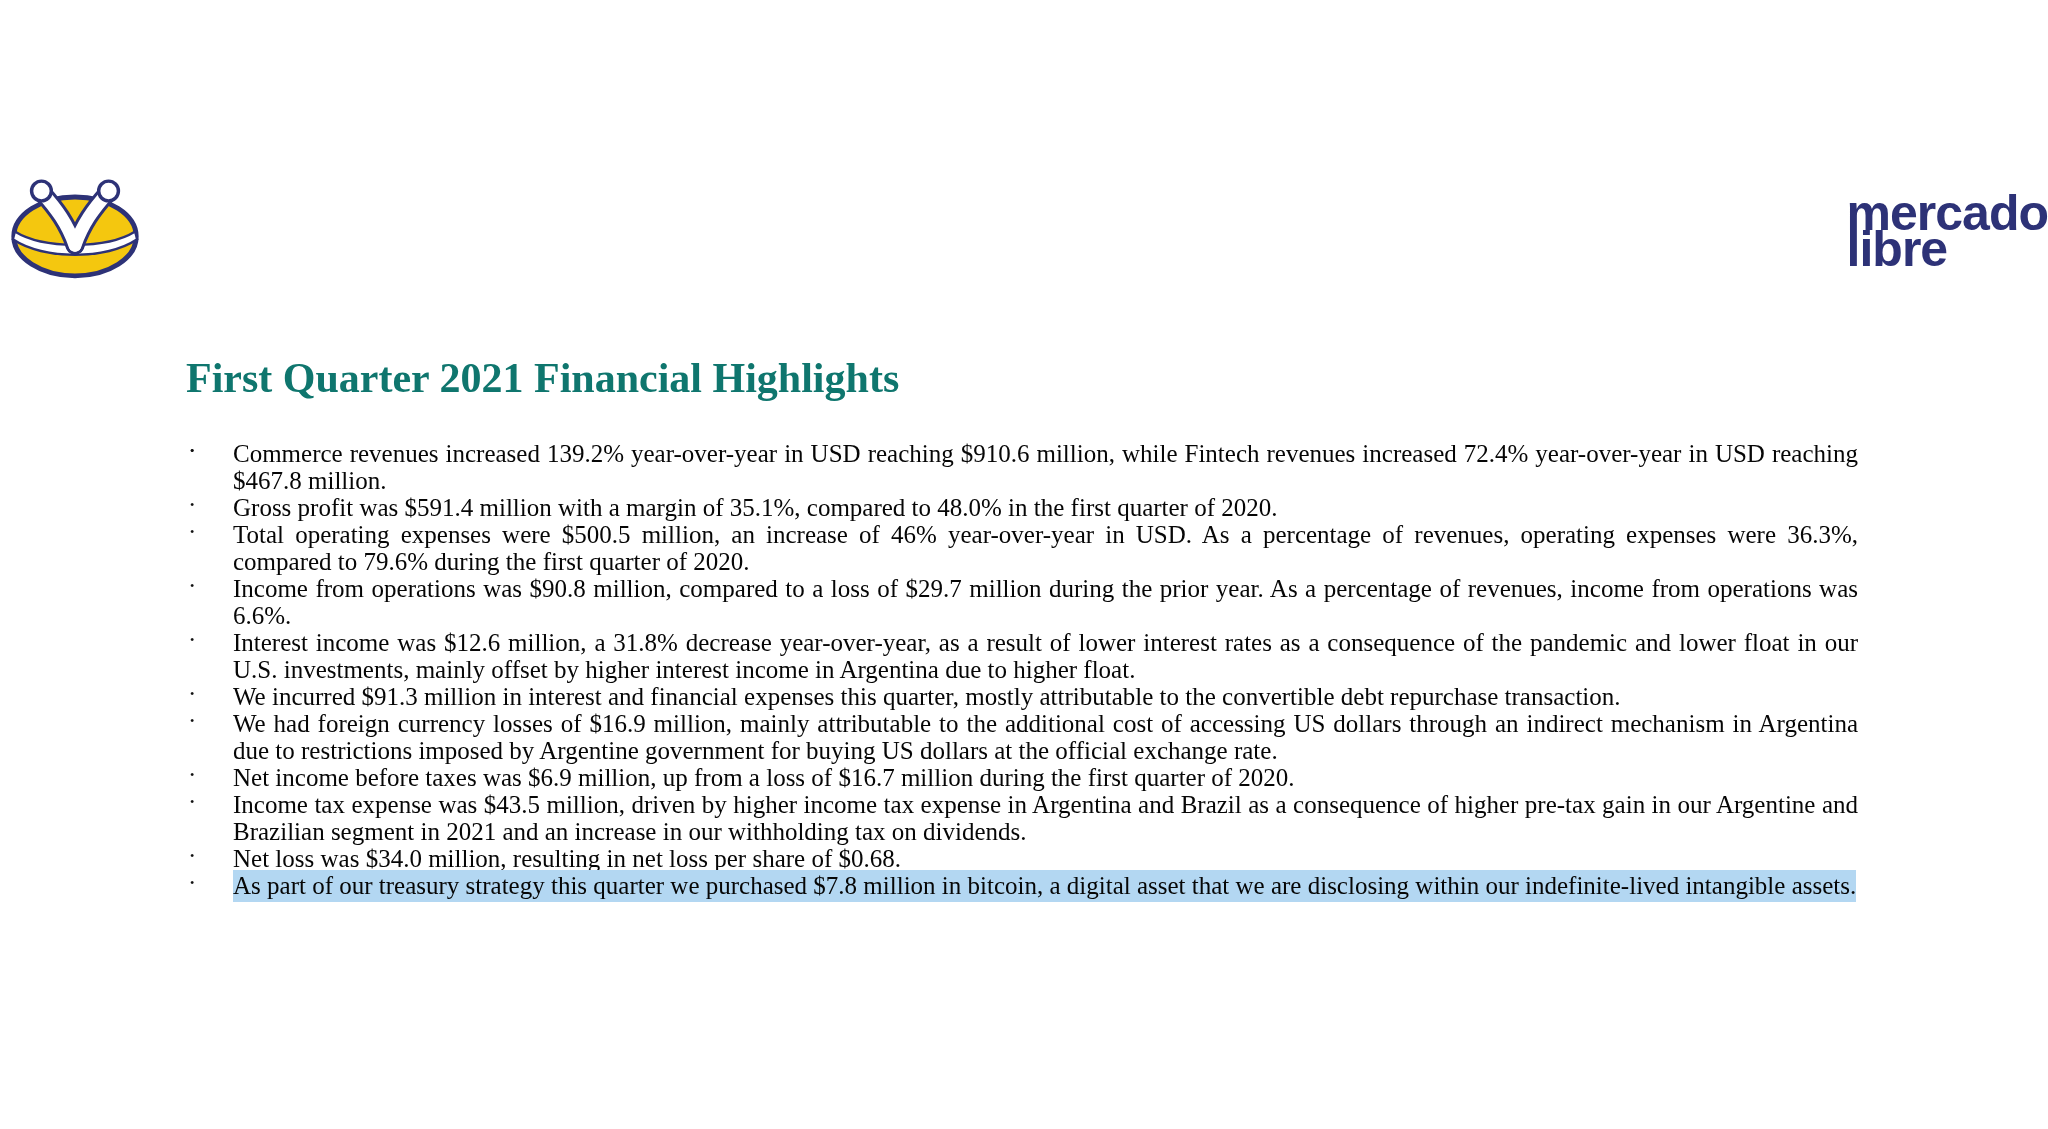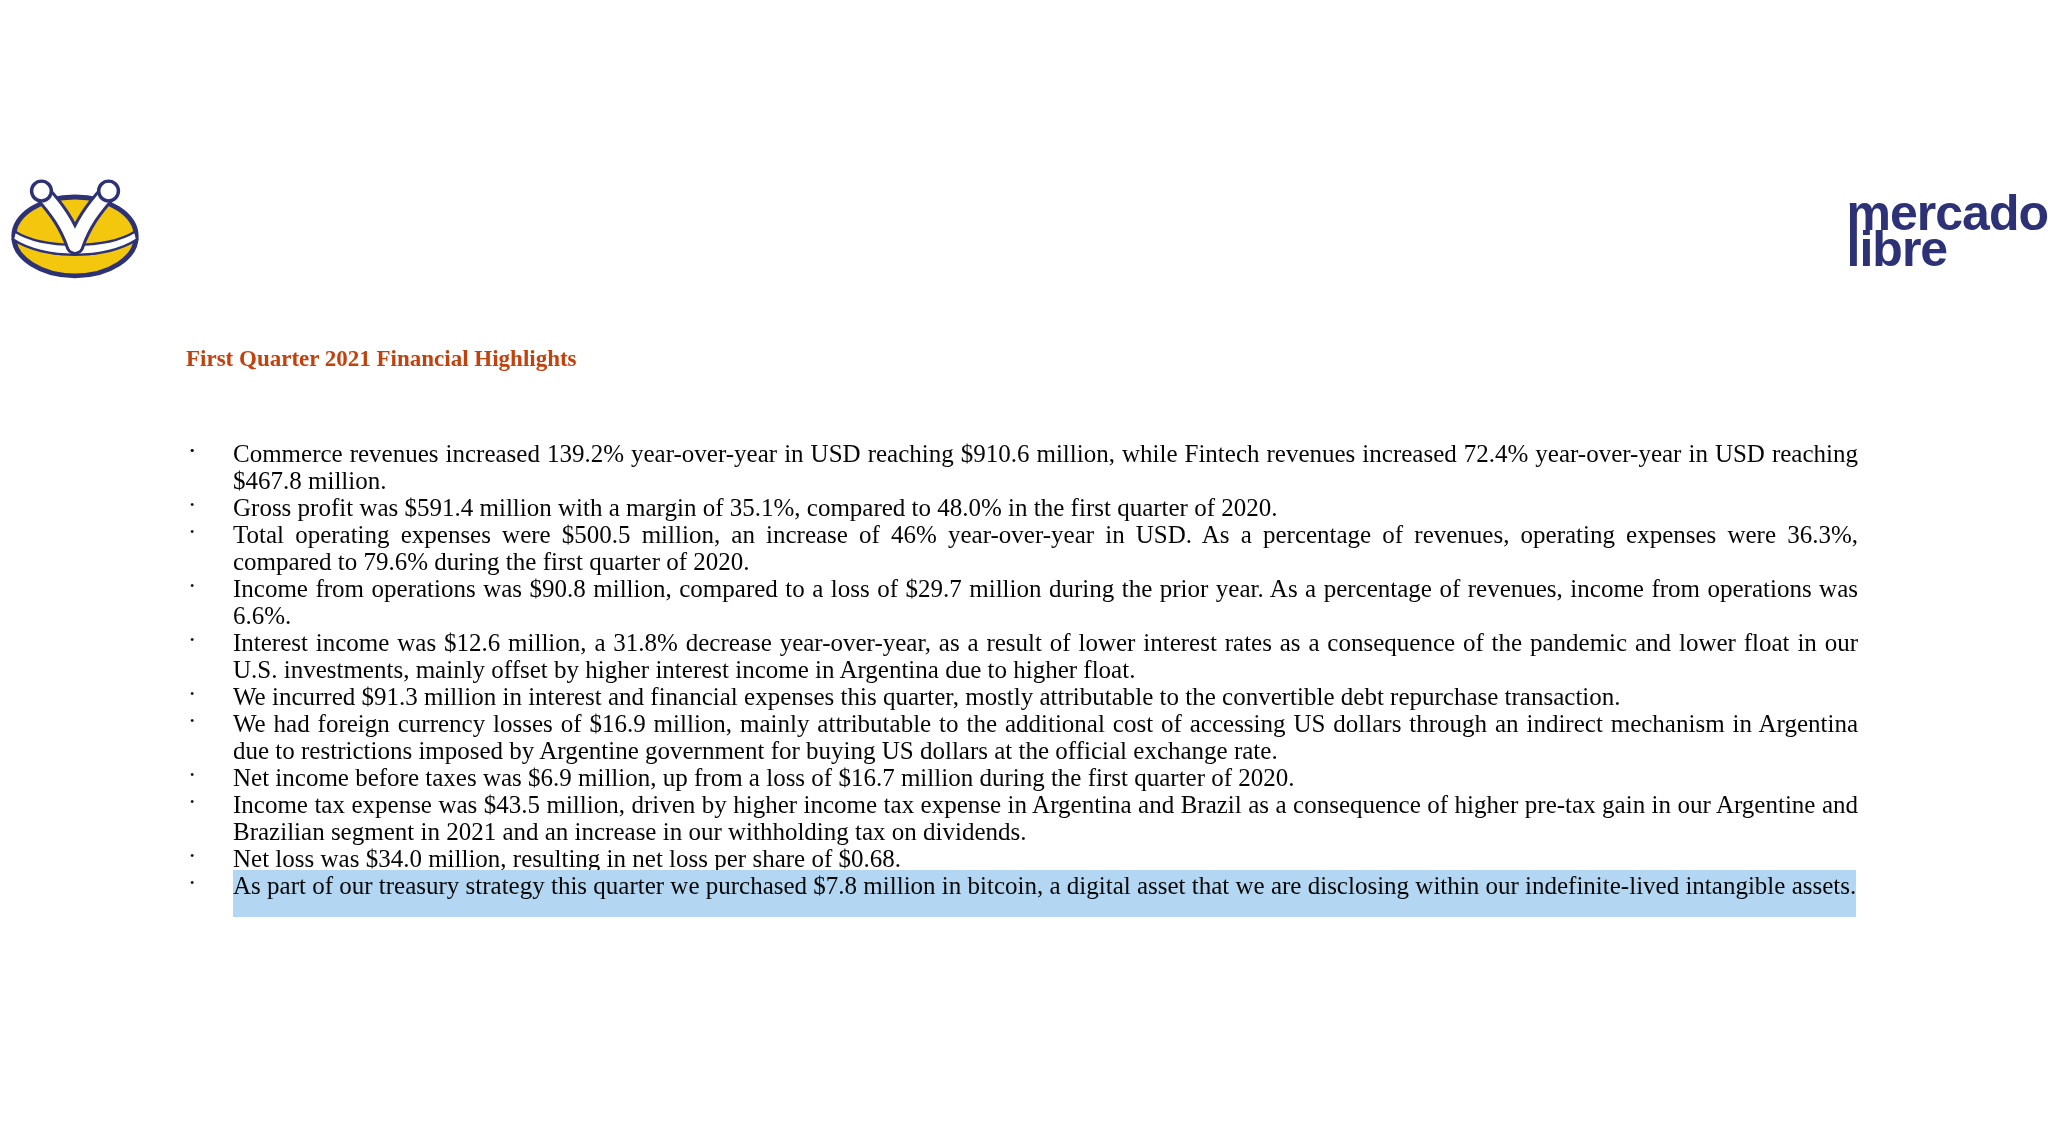--- a/index.html
+++ b/index.html
@@ -46,24 +46,24 @@
     line-height: 36px;
     letter-spacing: -1px;
     color: var(--navy);
     padding-top: 6px;
   }
 
   
   .heading {
     position: absolute;
     left: 186px;
-    top: 346px;
-    font-size: 23px;
+    top: 354px;
+    font-size: 42px;
     font-weight: 700;
-    color: #c2410c;
+    color: #0f766e;
   }
 
   
   .bullets {
     position: absolute;
     left: 186px;
     top: 440px;
     width: 1672px;
     list-style: none;
     font-size: 25px;
@@ -76,21 +76,21 @@
   }
   .bullets .dot {
     position: absolute;
     left: 2px;
     top: -3px;
     font-size: 25px;
     color: #111111;
   }
   .hl {
     background: var(--sel);
-    padding: 2px 0 18px 0;
+    padding: 2px 0 3px 0;
     -webkit-box-decoration-break: clone;
     box-decoration-break: clone;
   }
 </style>
 </head>
 <body>
 
 <div class="page">
 
   <div class="logo-wrap">

